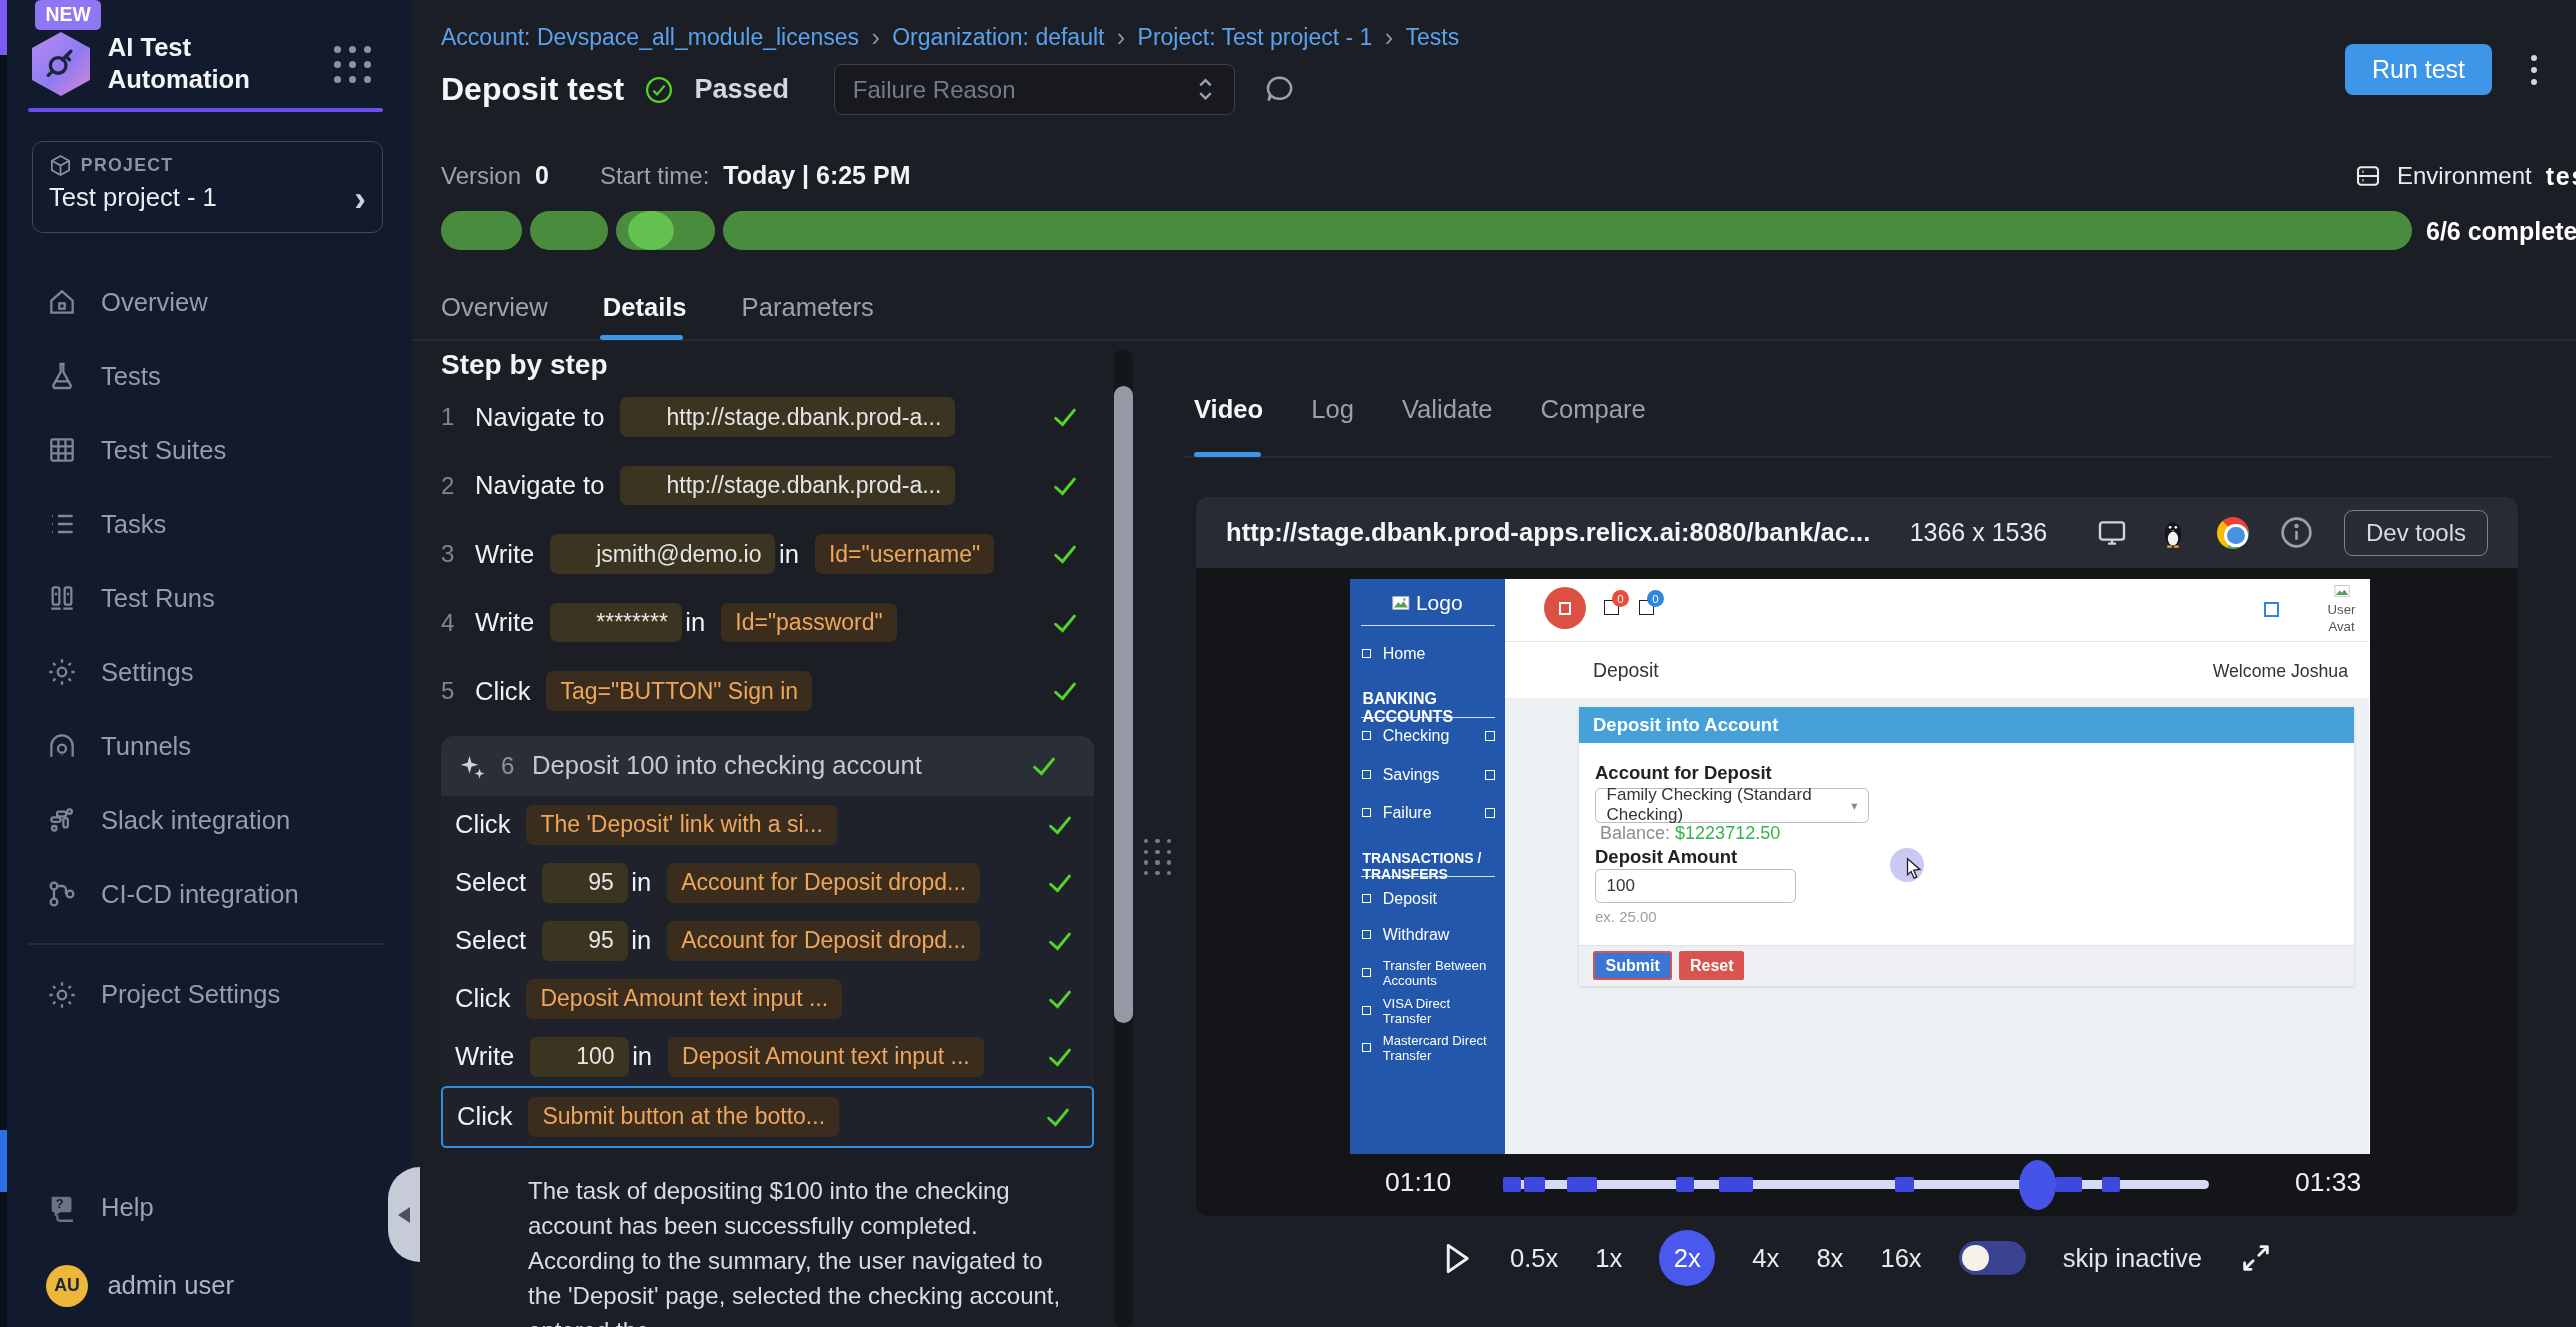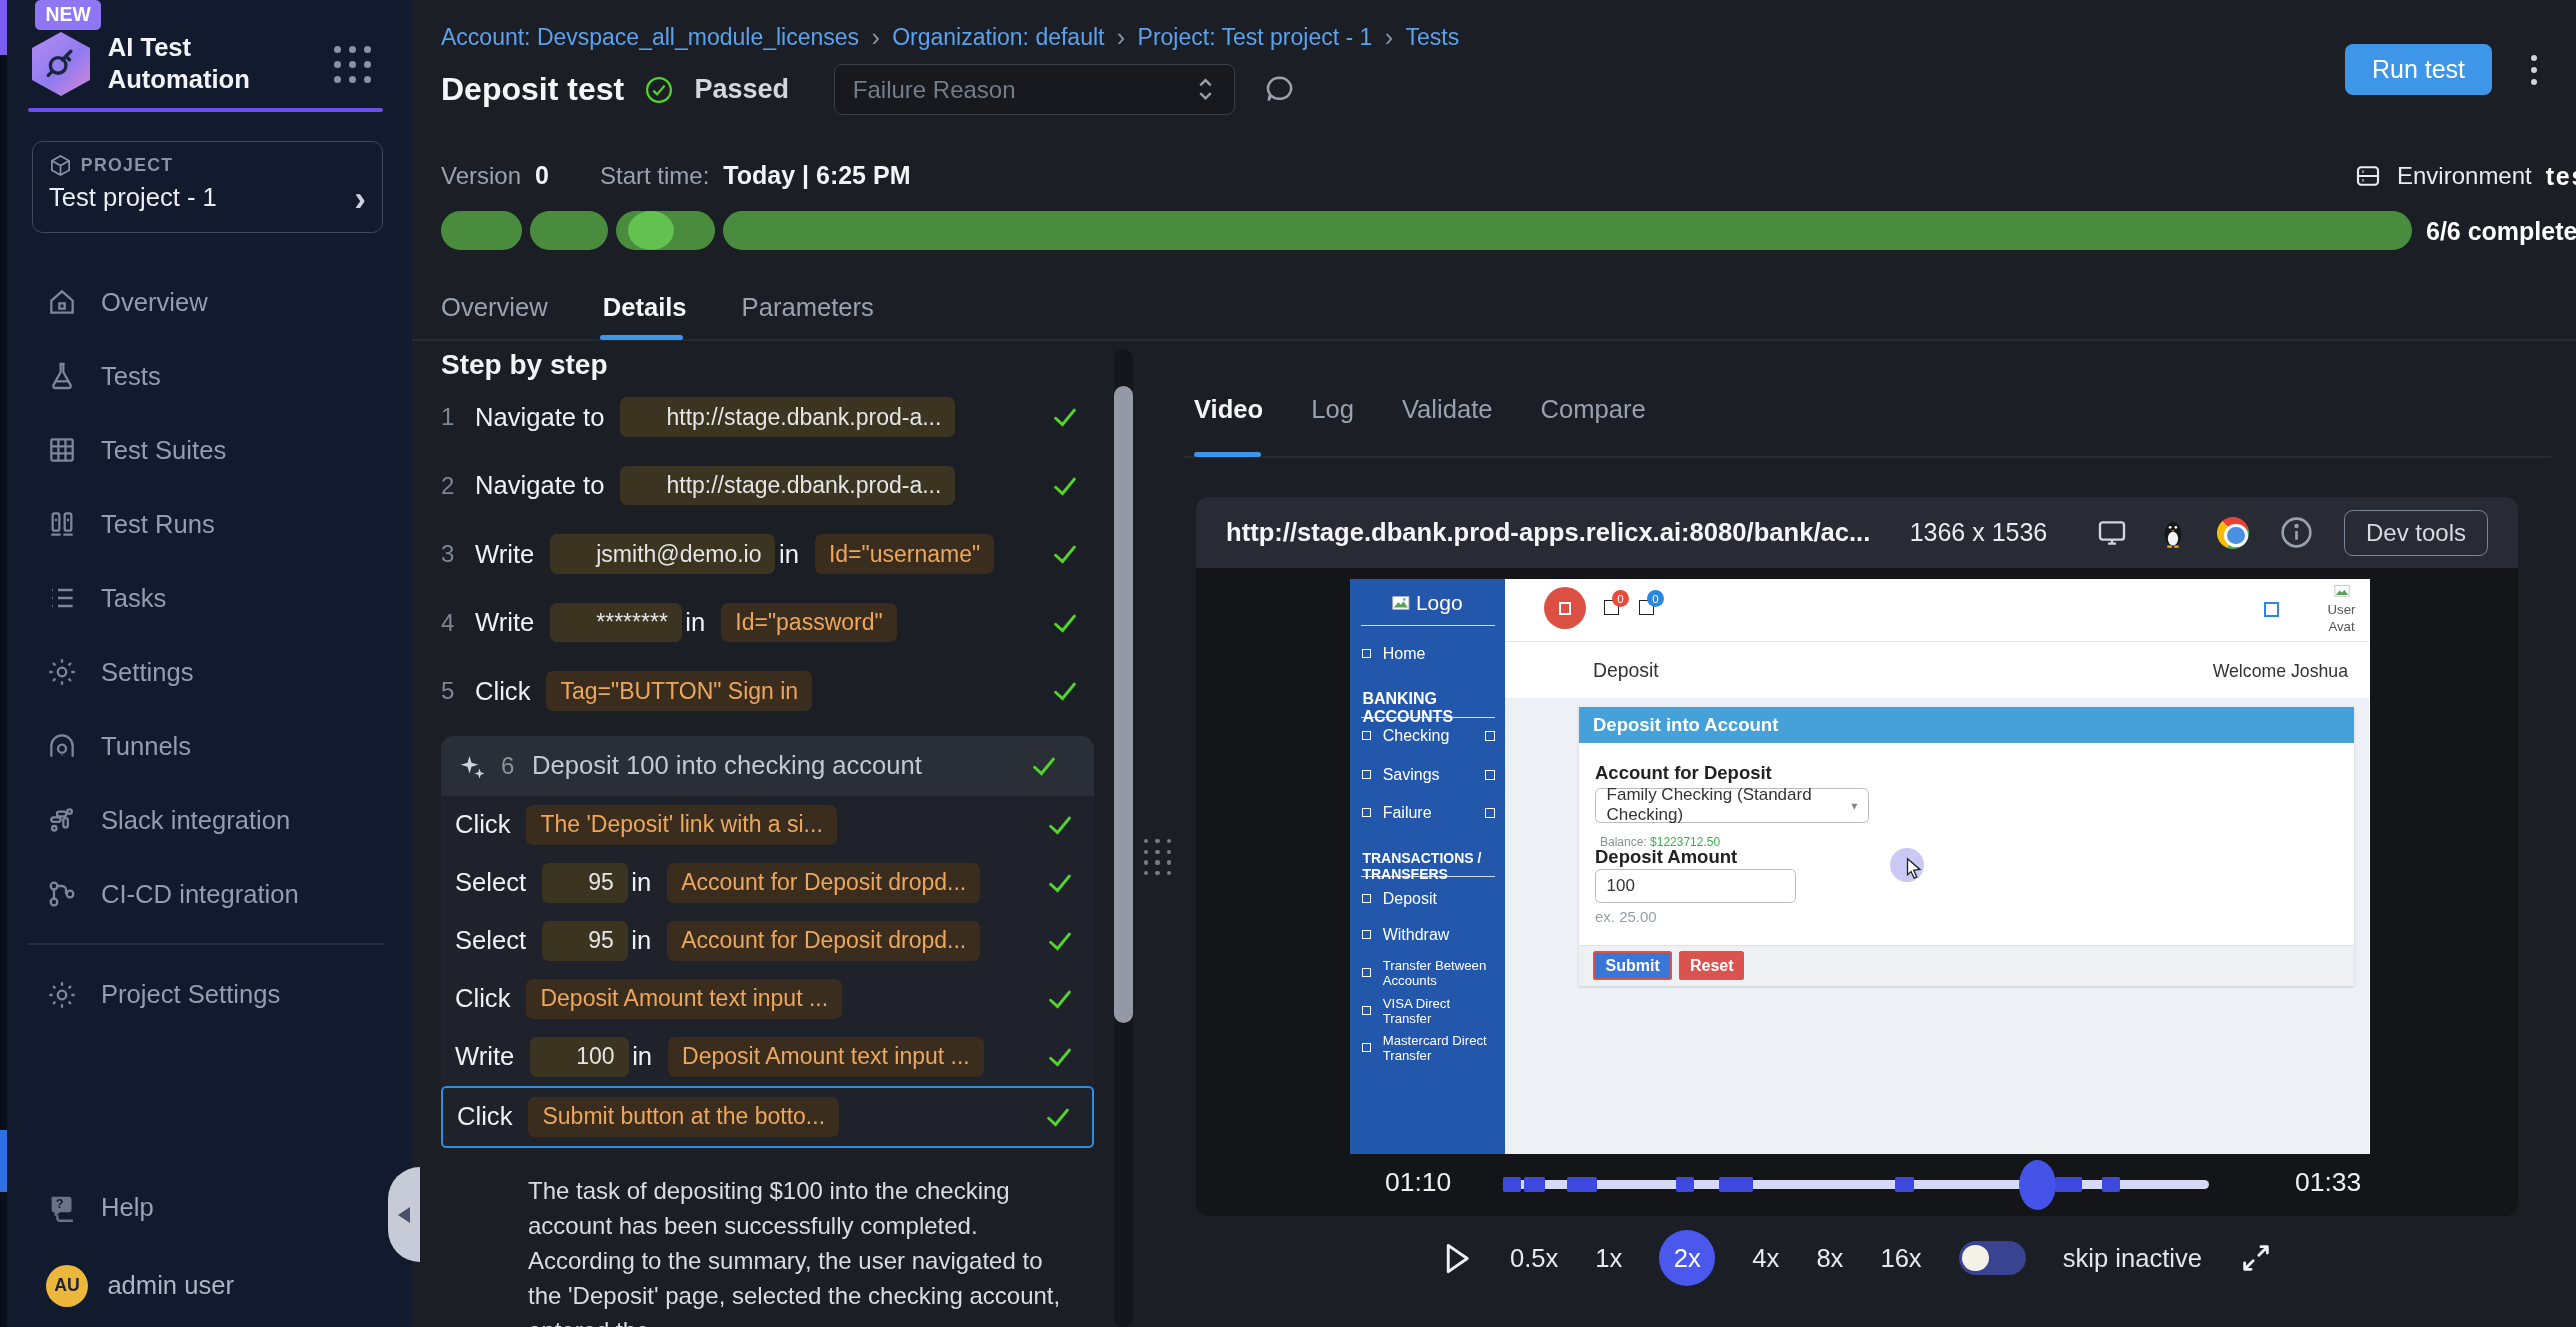--- a/index.html
+++ b/index.html
@@ -139,21 +139,21 @@
   .user-broken { position:absolute; left:812px; top:5.3px; width:49px; font-size:13.2px; color:#555; text-align:center; line-height:1.3; }
   .app-titlerow { position:absolute; left:155px; top:63px; width:864px; height:57px; background:#fff; border-bottom:1.8px solid #eceef1; }
   .app-pgtitle { position:absolute; left:88px; top:17.7px; font-size:19.4px; color:#333; }
   .app-welcome { position:absolute; right:21px; top:19.4px; font-size:17.7px; color:#333; }
   .app-content { position:absolute; left:155px; top:120px; width:864px; height:455px; background:#edf0f4; }
   .dep-card { position:absolute; left:74px; top:8px; width:775px; height:279px; background:#fff; box-shadow:0 0.9px 2.6px rgba(0,0,0,.15); }
   .dep-bar { height:36px; background:#45a1d8; color:#fff; font-weight:700; font-size:18.5px; line-height:36px; padding-left:14px; }
   .dep-label { position:absolute; left:16px; font-weight:700; font-size:18.5px; color:#222; }
   .dep-select { position:absolute; left:16px; top:81px; width:274px; height:35px; border:0.9px solid #b9bdc3; border-radius:5.3px;
     display:flex; align-items:center; justify-content:space-between; padding:0 10.6px; font-size:17px; color:#333; background:#fff; cursor:pointer; }
-  .dep-balance { position:absolute; left:21px; top:128px; font-size:12px; color:#8a8f94; }
+  .dep-balance { position:absolute; left:21px; top:116px; font-size:18px; color:#8a8f94; }
   .dep-balance b { color:#35b24a; font-weight:400; }
   .dep-input { position:absolute; left:16px; top:162px; width:201px; height:34px; border:0.9px solid #b9bdc3; border-radius:5.3px;
     font-size:17px; color:#333; display:flex; align-items:center; padding:0 10.6px; background:#fff; }
   .dep-hint { position:absolute; left:16px; top:201px; font-size:15px; color:#9aa0a6; }
   .dep-footer { position:absolute; left:0; bottom:0; width:775px; height:41px; background:#eef0f3; border-top:0.9px solid #dfe2e6;
     display:flex; align-items:center; gap:7px; padding-left:14px; }
   .btn-submit { background:#3a76d6; border:2.6px solid #d9534f; color:#fff; font-size:16px; font-weight:700; padding:3.5px 10.6px; border-radius:2.6px; font-family:inherit; }
   .btn-reset { background:#d9534f; border:none; color:#fff; font-size:16px; font-weight:700; padding:5.3px 10.6px; border-radius:2.6px; font-family:inherit; }
   .cursor-halo { position:absolute; left:311px; top:141px; width:34px; height:34px; border-radius:50%; background:#b9b6f0; opacity:.75; }
   .cursor-arrow { position:absolute; left:325px; top:150px; }
@@ -239,31 +239,31 @@
       </div>
       <div class="nav-item">
         <svg width="32" height="32" viewBox="0 0 24 24" fill="none" stroke="#7e8798" stroke-width="1.7">
             <rect x="4" y="4" width="16" height="16" rx="1"></rect>
             <path d="M4 9.3 H20 M4 14.6 H20 M9.3 4 V20 M14.6 4 V20"></path>
           </svg>
         <span>Test Suites</span>
       </div>
       <div class="nav-item">
         <svg width="32" height="32" viewBox="0 0 24 24" fill="none" stroke="#7e8798" stroke-width="1.7">
+            <path d="M9 6 H20 M9 12 H20 M9 18 H20 M4.5 6 H5 M4.5 12 H5 M4.5 18 H5"></path>
+          </svg>
+        <span>Tasks</span>
+      </div>
+      <div class="nav-item">
+        <svg width="32" height="32" viewBox="0 0 24 24" fill="none" stroke="#7e8798" stroke-width="1.7">
             <rect x="5" y="4" width="5" height="13" rx="1.5"></rect>
             <rect x="14" y="4" width="5" height="13" rx="1.5"></rect>
             <path d="M7.5 8 V10 M16.5 8 V10 M4 20 H11 M13 20 H20"></path>
           </svg>
         <span>Test Runs</span>
-      </div>
-      <div class="nav-item">
-        <svg width="32" height="32" viewBox="0 0 24 24" fill="none" stroke="#7e8798" stroke-width="1.7">
-            <path d="M9 6 H20 M9 12 H20 M9 18 H20 M4.5 6 H5 M4.5 12 H5 M4.5 18 H5"></path>
-          </svg>
-        <span>Tasks</span>
       </div>
       <div class="nav-item">
         <svg width="32" height="32" viewBox="0 0 24 24" fill="none" stroke="#7e8798" stroke-width="1.7">
             <circle cx="12" cy="12" r="3.2"></circle>
             <path d="M12 2.5 V5 M12 19 V21.5 M2.5 12 H5 M19 12 H21.5 M5.3 5.3 L7 7 M17 17 L18.7 18.7 M18.7 5.3 L17 7 M7 17 L5.3 18.7"></path>
           </svg>
         <span>Settings</span>
       </div>
       <div class="nav-item">
         <svg width="32" height="32" viewBox="0 0 24 24" fill="none" stroke="#7e8798" stroke-width="1.7">

